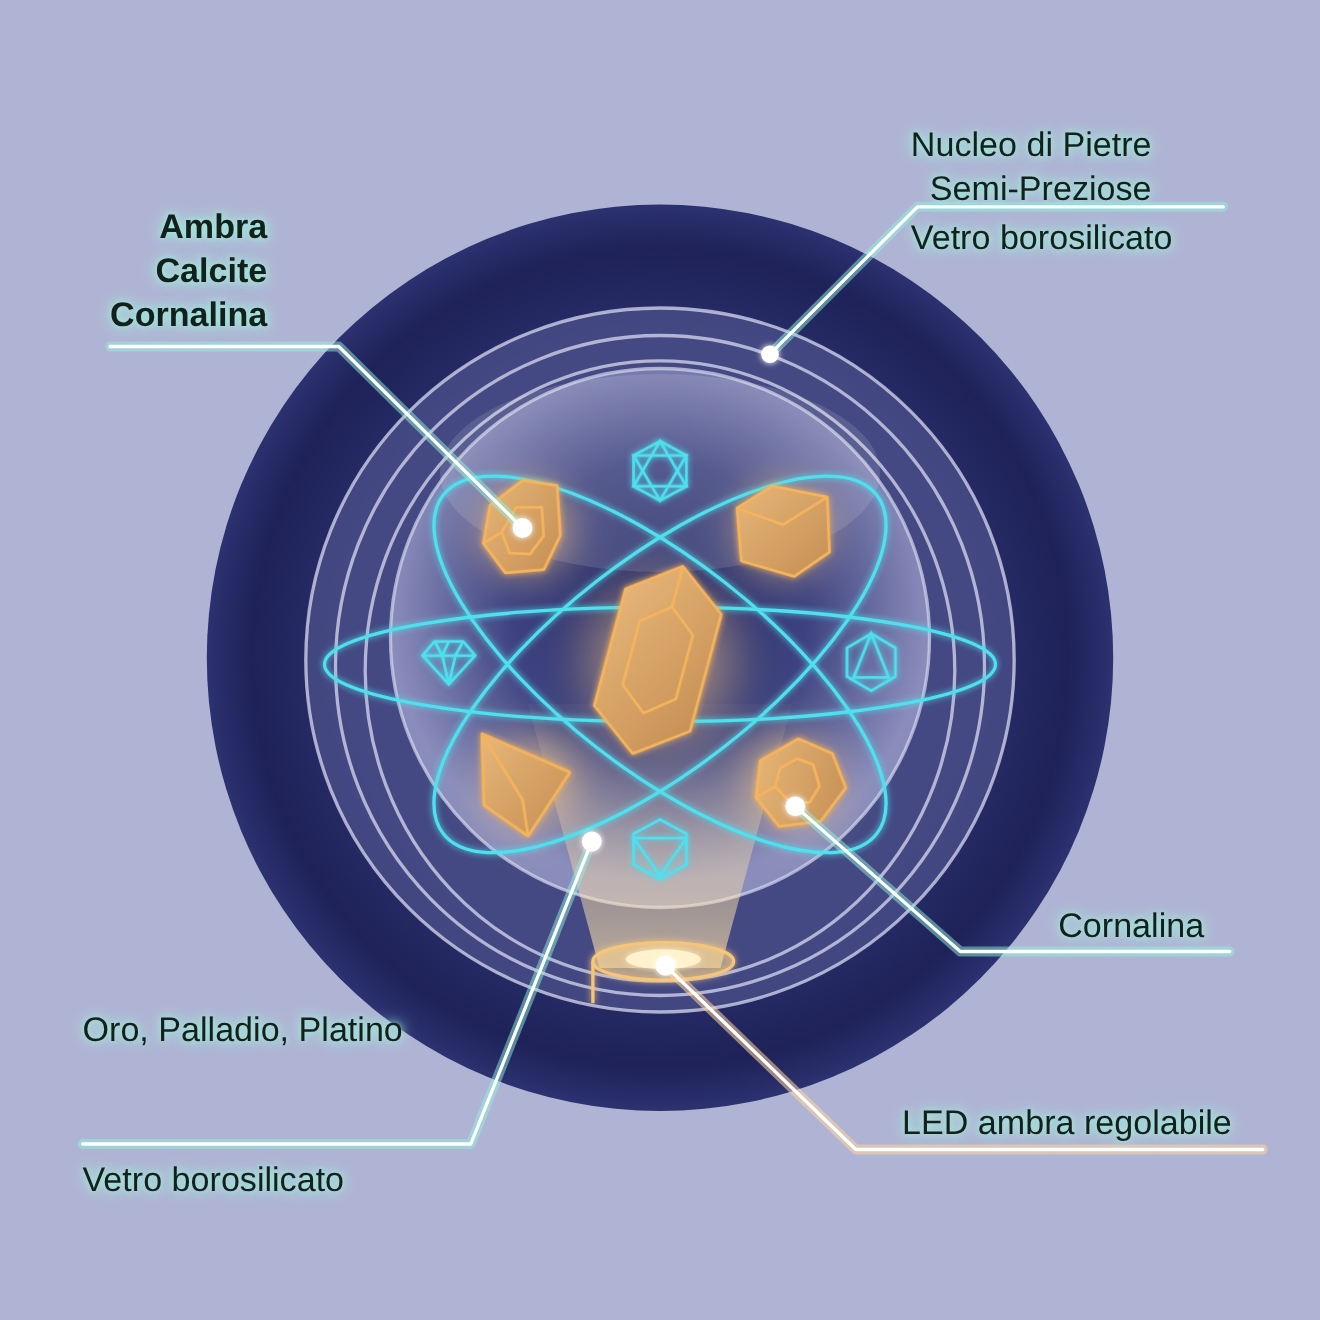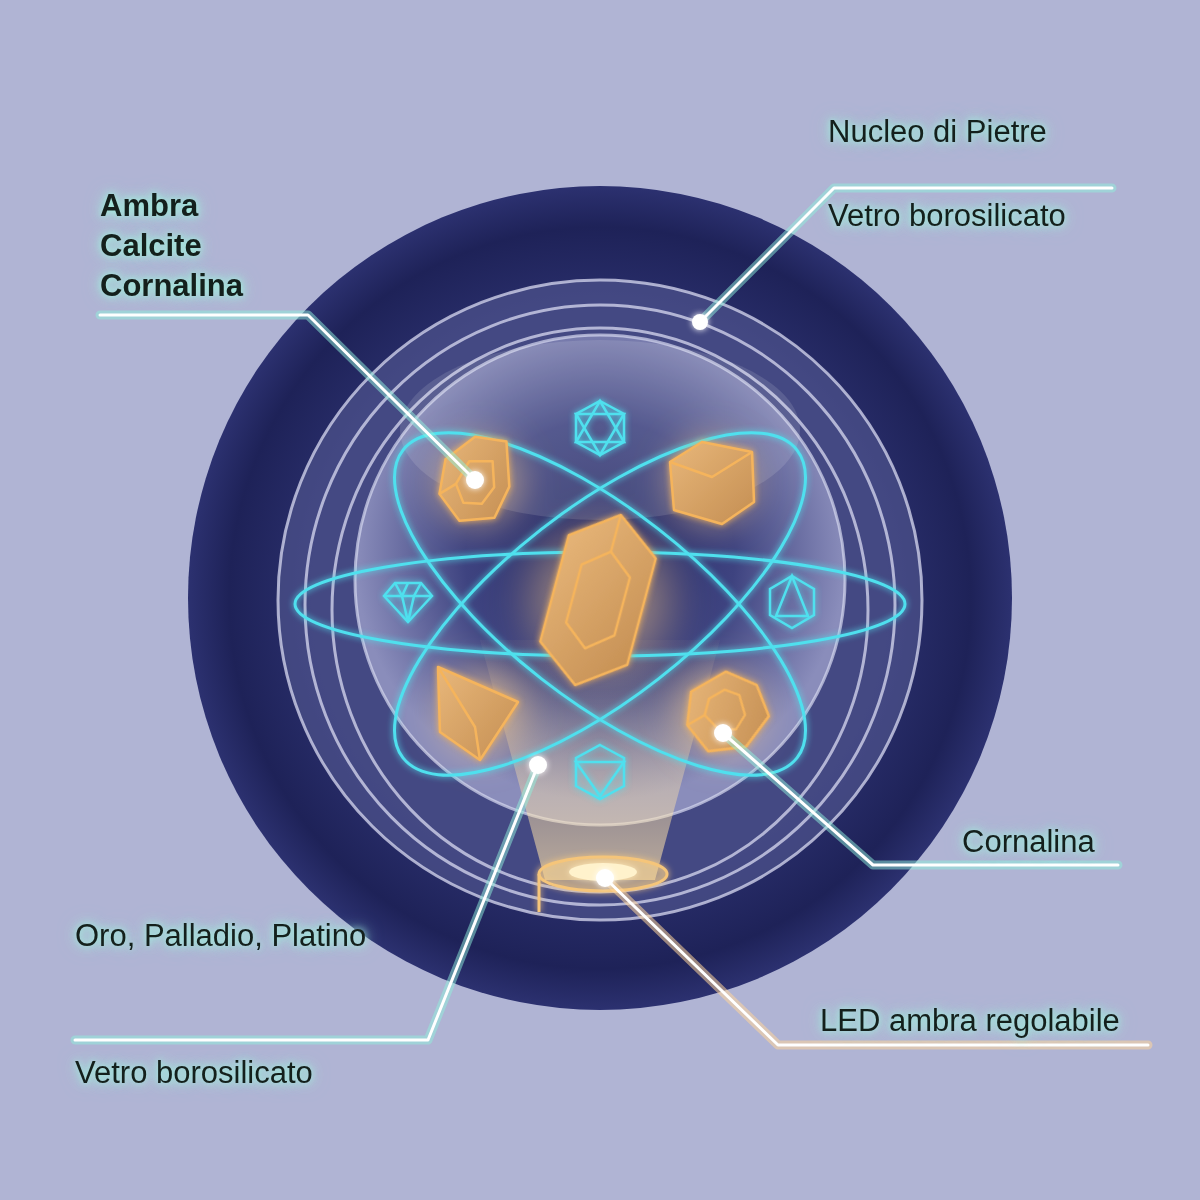--- a/index.html
+++ b/index.html
@@ -1,19 +1,19 @@
 <!DOCTYPE html>
 <html><head>
 <meta charset="utf-8">
 <style>
   html, body { margin:0; padding:0; }
   body { width:1200px; height:1200px; overflow:hidden; background:#b0b4d4; position:relative; font-family:"Liberation Sans", sans-serif; }
   #stage { position:absolute; left:0; top:0; width:1200px; height:1200px; }
   .label { position:absolute; color:#14201c; font-size:31px; line-height:40px; white-space:nowrap;
-    text-shadow: 0 0 6px rgba(160,240,220,0.95), 0 0 12px rgba(160,240,220,0.8), 0 0 18px rgba(160,240,220,0.6); }
+    text-shadow: 0 0 6px rgba(160,240,220,0.95), 0 0 12px rgba(160,240,220,0.8), 0 0 18px rgba(160,240,220,0.6); text-align: right; }
   .label div { display:block; }
 </style>
 </head>
 <body>
 
 <svg id="stage" viewBox="0 0 1200 1200" xmlns="http://www.w3.org/2000/svg">
   <defs>
     <radialGradient id="outerGrad" cx="50%" cy="50%" r="50%">
       <stop offset="0.70" stop-color="#2a2f6c"></stop>
       <stop offset="0.90" stop-color="#1e2258"></stop>
@@ -155,20 +155,21 @@
     <circle cx="700" cy="322" r="8"></circle>
     <circle cx="475" cy="480" r="9"></circle>
     <circle cx="538" cy="765" r="9"></circle>
     <circle cx="723" cy="733" r="9"></circle>
     <circle cx="605" cy="878" r="9"></circle>
   </g>
 </svg>
 
 <div class="label" style="left:828px; top:112px;">
   <div>Nucleo di Pietre</div>
+  <div>Semi-Preziose</div>
 </div>
 <div class="label" style="left:828px; top:196px;">
   <div>Vetro borosilicato</div>
 </div>
 
 <div class="label" style="left:100px; top:186px;font-weight:bold;">
   <div>Ambra</div>
   <div>Calcite</div>
   <div>Cornalina</div>
 </div>

